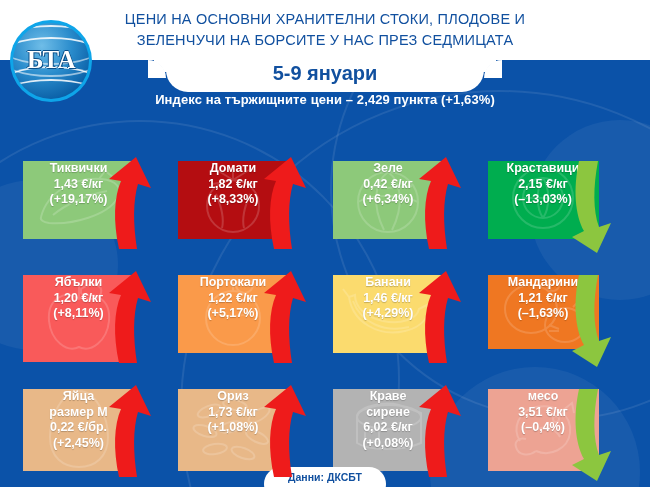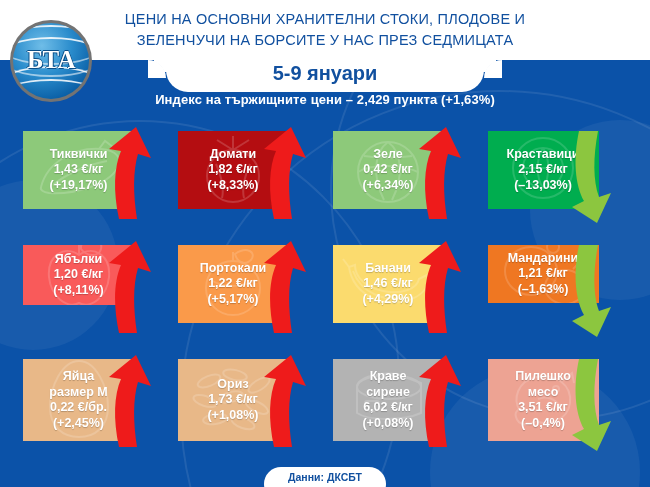--- a/index.html
+++ b/index.html
@@ -71,21 +71,21 @@
     font-size: 20px;
     font-weight: bold;
     line-height: 30px;
   }
 
   
   .logo {
     position: absolute; top: 20px; left: 10px;
     width: 82px; height: 82px;
     border-radius: 50%;
-    background: #737373;
+    background: #0ea5e9;
     padding: 3px;
   }
   .logo-inner {
     position: relative;
     width: 100%; height: 100%;
     border-radius: 50%;
     background: radial-gradient(circle at 38% 30%, #6fbde8 0%, #2a8ccc 42%, #0a5fa6 78%, #064a87 100%);
     overflow: hidden;
   }
   .logo-arc {
@@ -118,22 +118,23 @@
   }
 
   
   .grid { position: absolute; top: 0; left: 0; width: 650px; height: 487px; }
   .card {
     position: absolute;
     width: 111px;
     display: flex;
     flex-direction: column;
     align-items: center;
-    justify-content: center;
+    justify-content: flex-start;
     overflow: visible;
+    margin-top: 30px;
   }
   .card-bg {
     position: absolute; inset: 0;
     overflow: hidden;
   }
   .card-ghost {
     position: absolute;
     top: 50%; left: 50%;
     transform: translate(-50%,-50%);
     opacity: .33;
@@ -293,21 +294,21 @@
         </div>
         <div class="card-text">
           <span class="nm">Краставици</span>
           <span class="pr">2,15 €/кг</span>
           <span class="ch">(–13,03%)</span>
         </div>
         <div class="arrow down"><svg viewBox="0 0 52 92" width="52" height="92" xmlns="http://www.w3.org/2000/svg">
   <path d="M8 0 C 2 28, 4 54, 13 70 L 1 76 L 26 92 L 40 62 L 28 66 C 22 50, 22 26, 27 0 Z" fill="#8cc63f"></path>
           </svg></div>
       </div>
-      <div class="card" style="left: 23px; top: 245px; height: 60px;">
+      <div class="card" style="left: 23px; top: 245px; height: 87px;">
         <div class="card-bg" style="background: rgb(249, 90, 90);">
           <div class="card-ghost"><svg width="80" height="76" viewBox="0 0 80 76">
               <g fill="none" stroke="#ffffff" stroke-width="2" opacity=".5">
                 <path d="M40 20 C 26 10, 8 20, 10 42 C 12 62, 28 74, 40 68 C 52 74, 68 62, 70 42 C 72 20, 54 10, 40 20Z"></path>
                 <path d="M40 20 v -14"></path>
                 <path d="M42 10 C 54 2, 64 6, 62 14 C 60 22, 48 22, 42 14Z"></path>
               </g>
             </svg></div>
         </div>
         <div class="card-text">
@@ -351,21 +352,21 @@
         </div>
         <div class="card-text">
           <span class="nm">Банани</span>
           <span class="pr">1,46 €/кг</span>
           <span class="ch">(+4,29%)</span>
         </div>
         <div class="arrow up"><svg viewBox="0 0 52 92" width="52" height="92" xmlns="http://www.w3.org/2000/svg">
   <path d="M13 92 C 7 64, 8 40, 15 24 L 3 22 L 30 0 L 45 31 L 32 27 C 27 44, 27 66, 31 92 Z" fill="#ee1b1b"></path>
           </svg></div>
       </div>
-      <div class="card" style="left: 487.5px; top: 245px; height: 58px;">
+      <div class="card" style="left: 487.5px; top: 245px; height: 74px;">
         <div class="card-bg" style="background: rgb(239, 119, 34);">
           <div class="card-ghost"><svg width="96" height="78" viewBox="0 0 96 78">
               <g fill="none" stroke="#ffffff" stroke-width="2" opacity=".45">
                 <ellipse cx="36" cy="38" rx="26" ry="24"></ellipse>
                 <ellipse cx="70" cy="54" rx="20" ry="17"></ellipse>
                 <circle cx="58" cy="14" r="6"></circle>
                 <path d="M54 54 l 10 4 M54 60 l 10 0 M78 36 l 6 -6 M84 44 l 8 -2"></path>
               </g>
             </svg></div>
         </div>
@@ -447,21 +448,20 @@
               <g fill="none" stroke="#ffffff" stroke-width="2" opacity=".5">
                 <path d="M22 52 C 14 40, 20 22, 38 18 C 58 14, 74 26, 72 44 C 70 60, 52 68, 38 62"></path>
                 <path d="M38 62 C 30 68, 20 66, 18 58 C 16 52, 22 48, 28 50"></path>
                 <path d="M64 22 l 10 -8 l 2 10"></path>
                 <circle cx="58" cy="30" r="3"></circle>
                 <path d="M40 40 C 48 36, 58 40, 62 48"></path>
               </g>
             </svg></div>
         </div>
         <div class="card-text">
-          <span class="nm">Пилешко</span>
           <span class="nm">месо</span>
           <span class="pr">3,51 €/кг</span>
           <span class="ch">(–0,4%)</span>
         </div>
         <div class="arrow down"><svg viewBox="0 0 52 92" width="52" height="92" xmlns="http://www.w3.org/2000/svg">
   <path d="M8 0 C 2 28, 4 54, 13 70 L 1 76 L 26 92 L 40 62 L 28 66 C 22 50, 22 26, 27 0 Z" fill="#8cc63f"></path>
           </svg></div>
       </div>
     </div>
 

